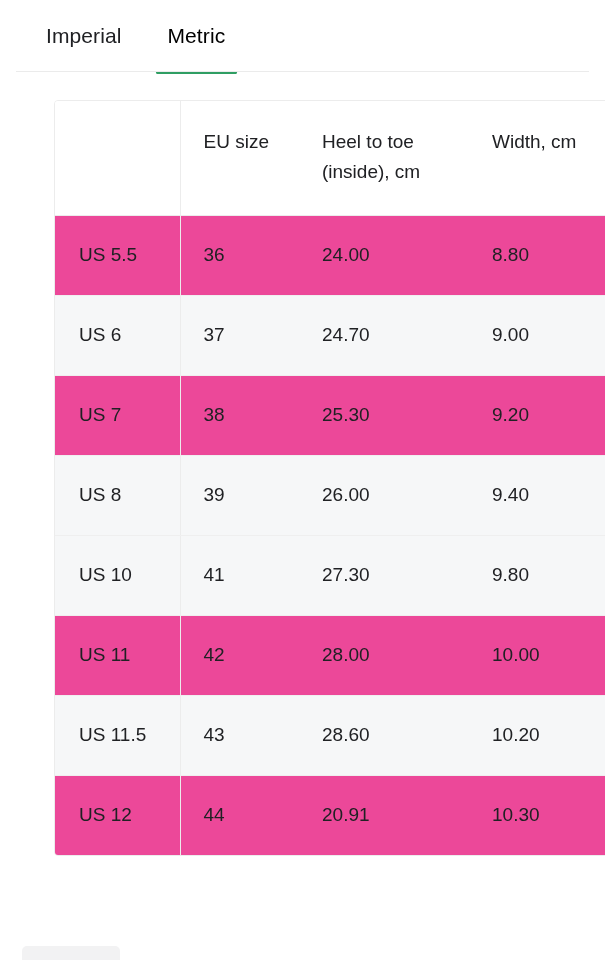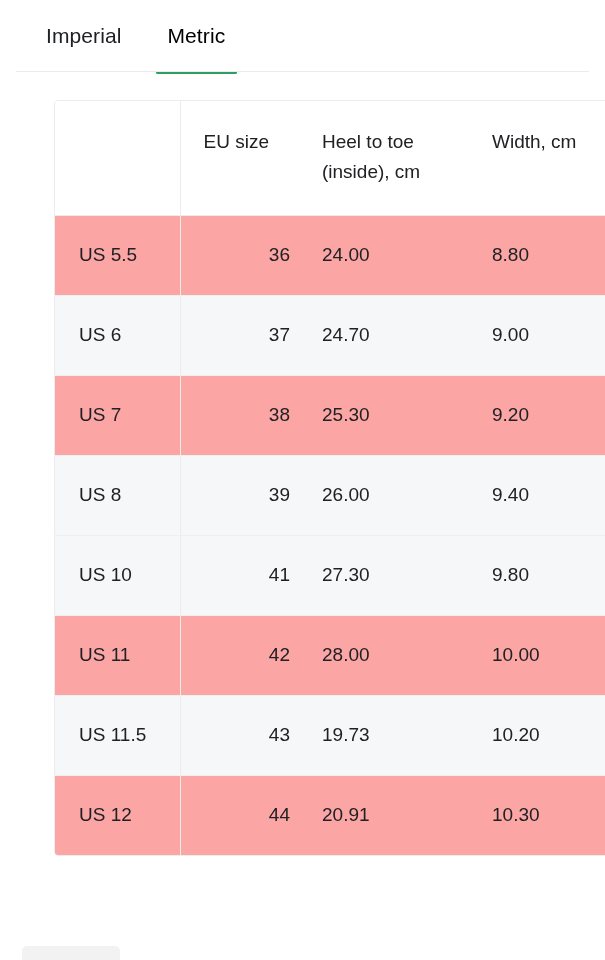--- a/index.html
+++ b/index.html
@@ -131,26 +131,26 @@
     vertical-align: middle;
     padding: 0 10px 0 0;
     border-bottom: 1px solid #efefef;
     box-sizing: border-box;
   }
   tbody tr:last-child td { border-bottom: 0; }
   tbody td.col-first {
     padding-left: 24px;
     border-right: 1px solid #ececec;
   }
-  tbody td.col-eu { padding-left: 23px; text-align: right; }
+  tbody td.col-eu { padding-left: 23px; }
   tbody td.col-heel { padding-left: 22px; }
   tbody td.col-width { padding-left: 24px; }
 
   tbody tr.alt td { background: #f6f7f8; }
-  tbody tr.plain td { background: #fca5a5; }
+  tbody tr.plain td { background: #ec4899; }
 
   
   .skeleton-block {
     position: absolute;
     left: 22px;
     top: 946px;
     width: 98px;
     height: 22px;
     background: #f2f2f3;
     border-radius: 5px;
@@ -222,21 +222,21 @@
         </tr>
         <tr class="plain">
           <td class="col-first">US 11</td>
           <td class="col-eu">42</td>
           <td class="col-heel">28.00</td>
           <td class="col-width">10.00</td>
         </tr>
         <tr class="alt">
           <td class="col-first">US 11.5</td>
           <td class="col-eu">43</td>
-          <td class="col-heel">19.73</td>
+          <td class="col-heel">28.60</td>
           <td class="col-width">10.20</td>
         </tr>
         <tr class="plain">
           <td class="col-first">US 12</td>
           <td class="col-eu">44</td>
           <td class="col-heel">20.91</td>
           <td class="col-width">10.30</td>
         </tr>
       </tbody>
     </table>

